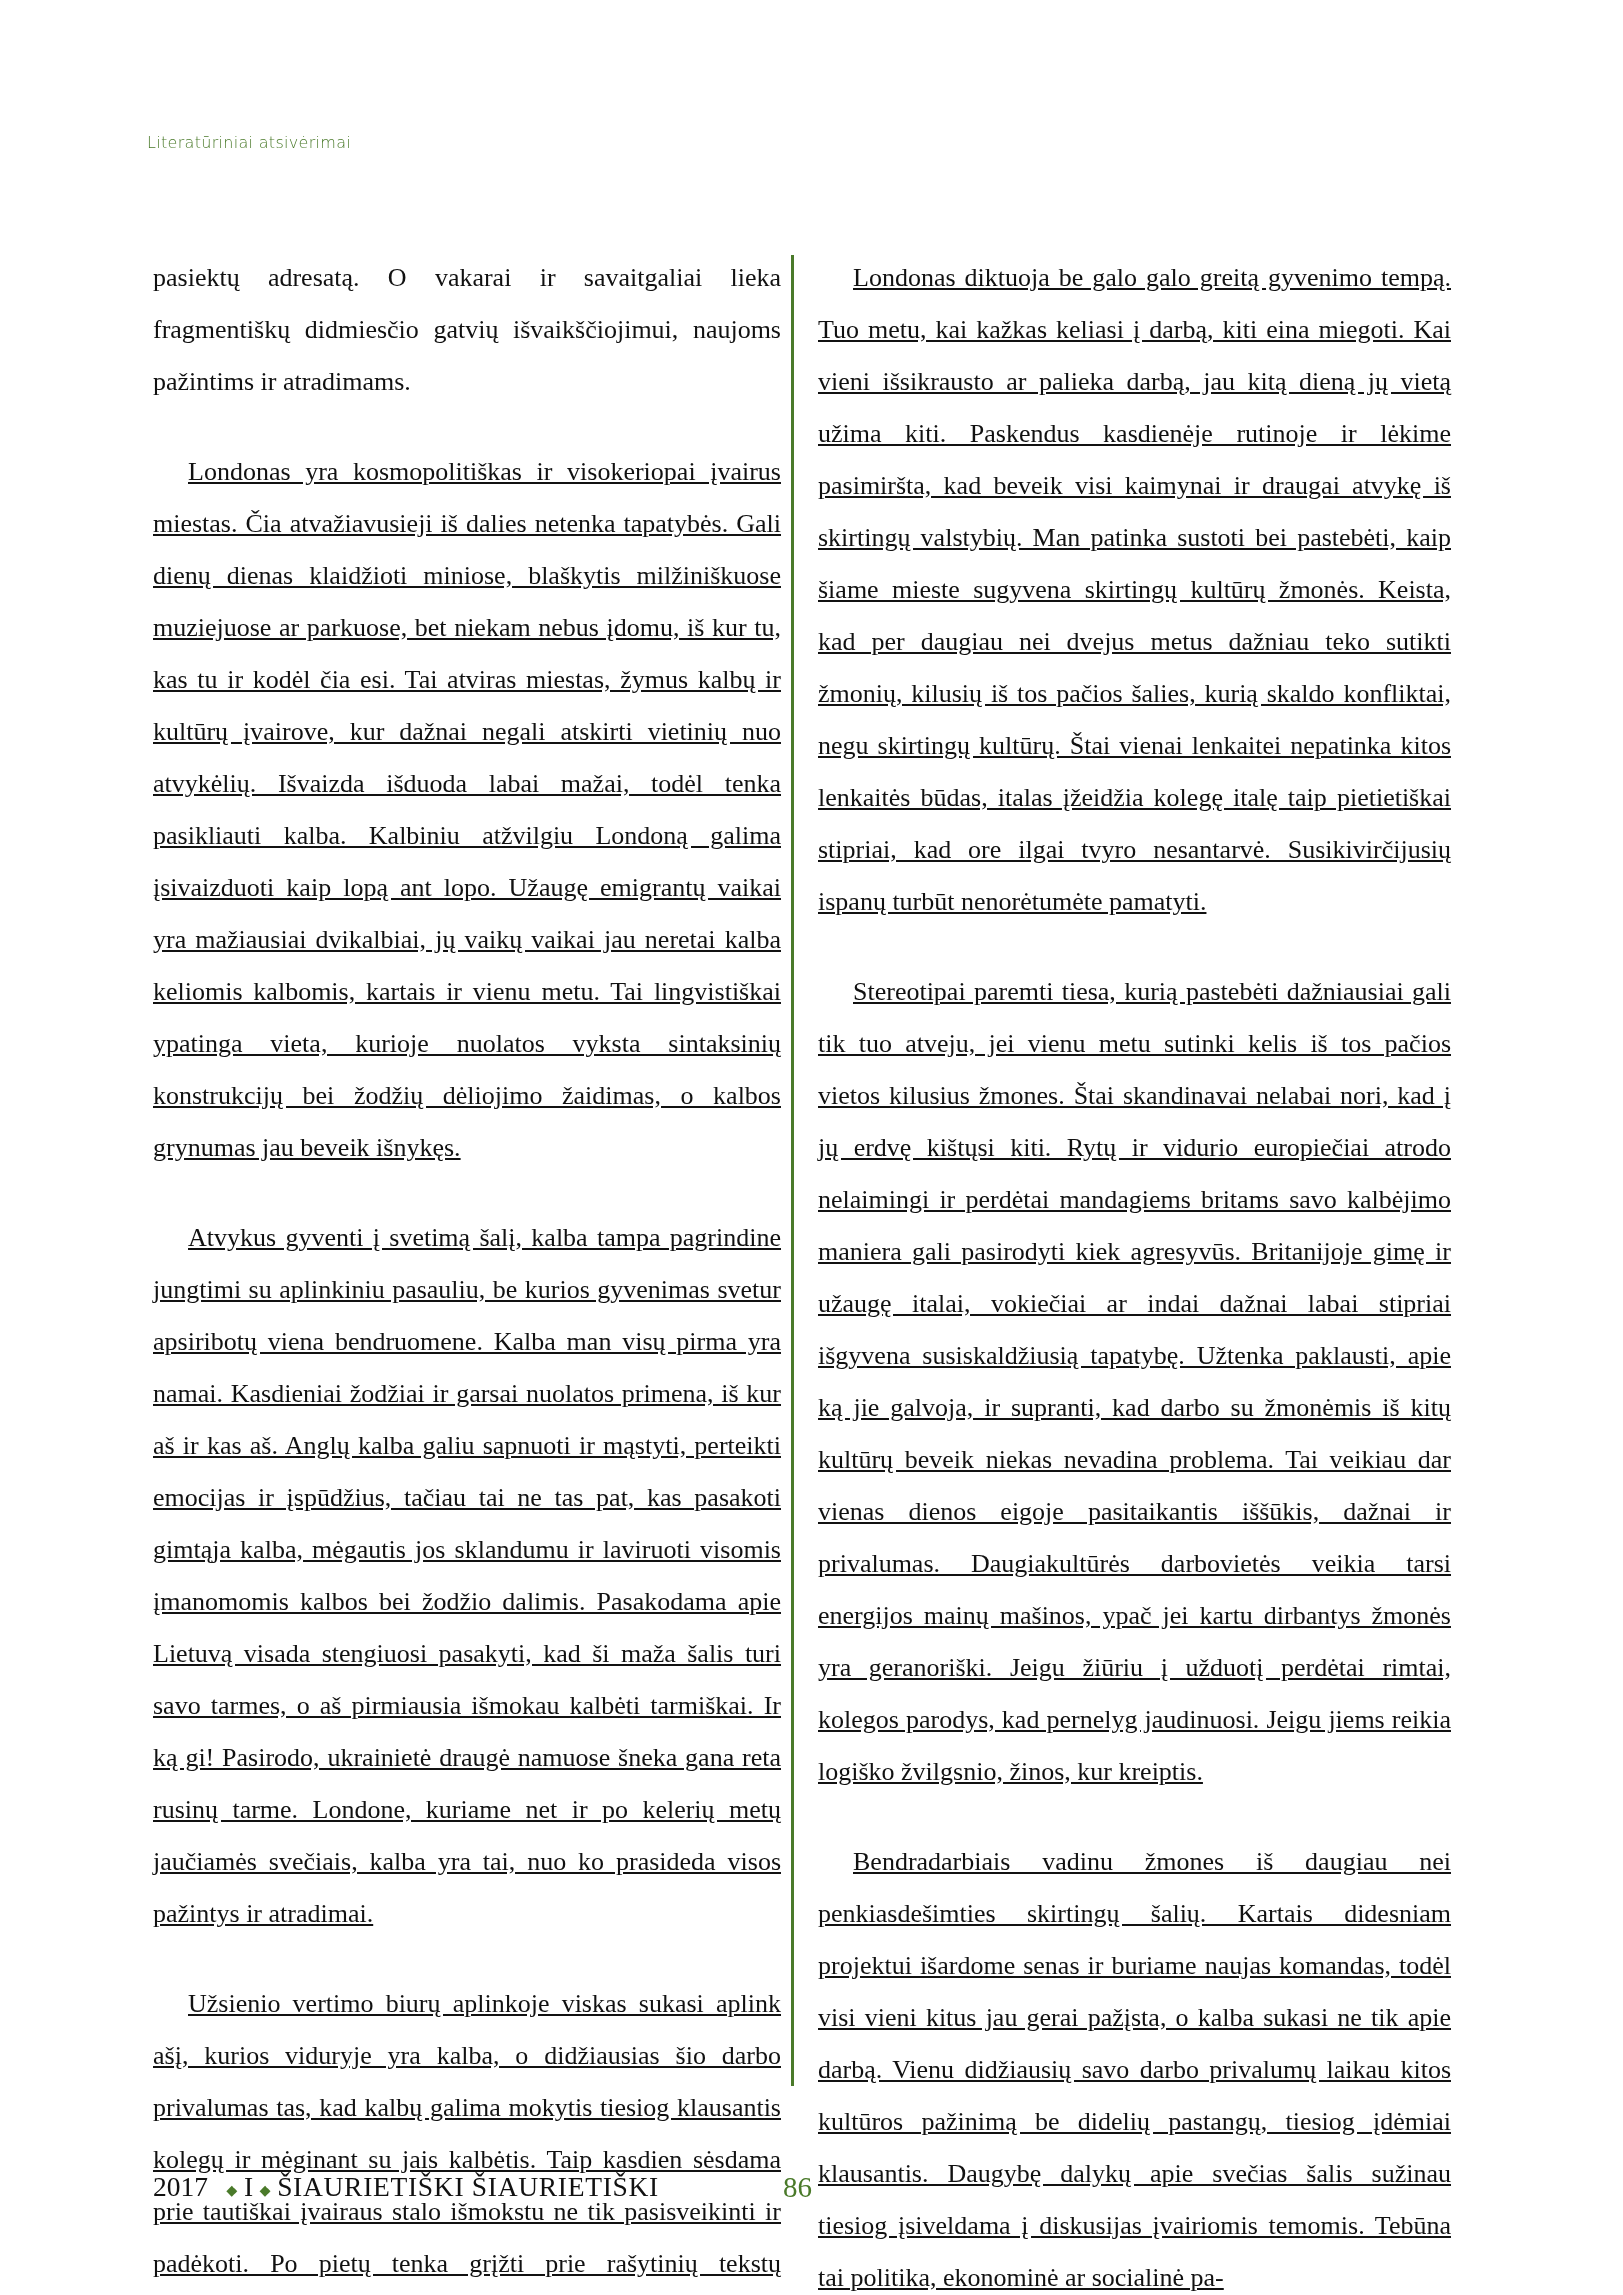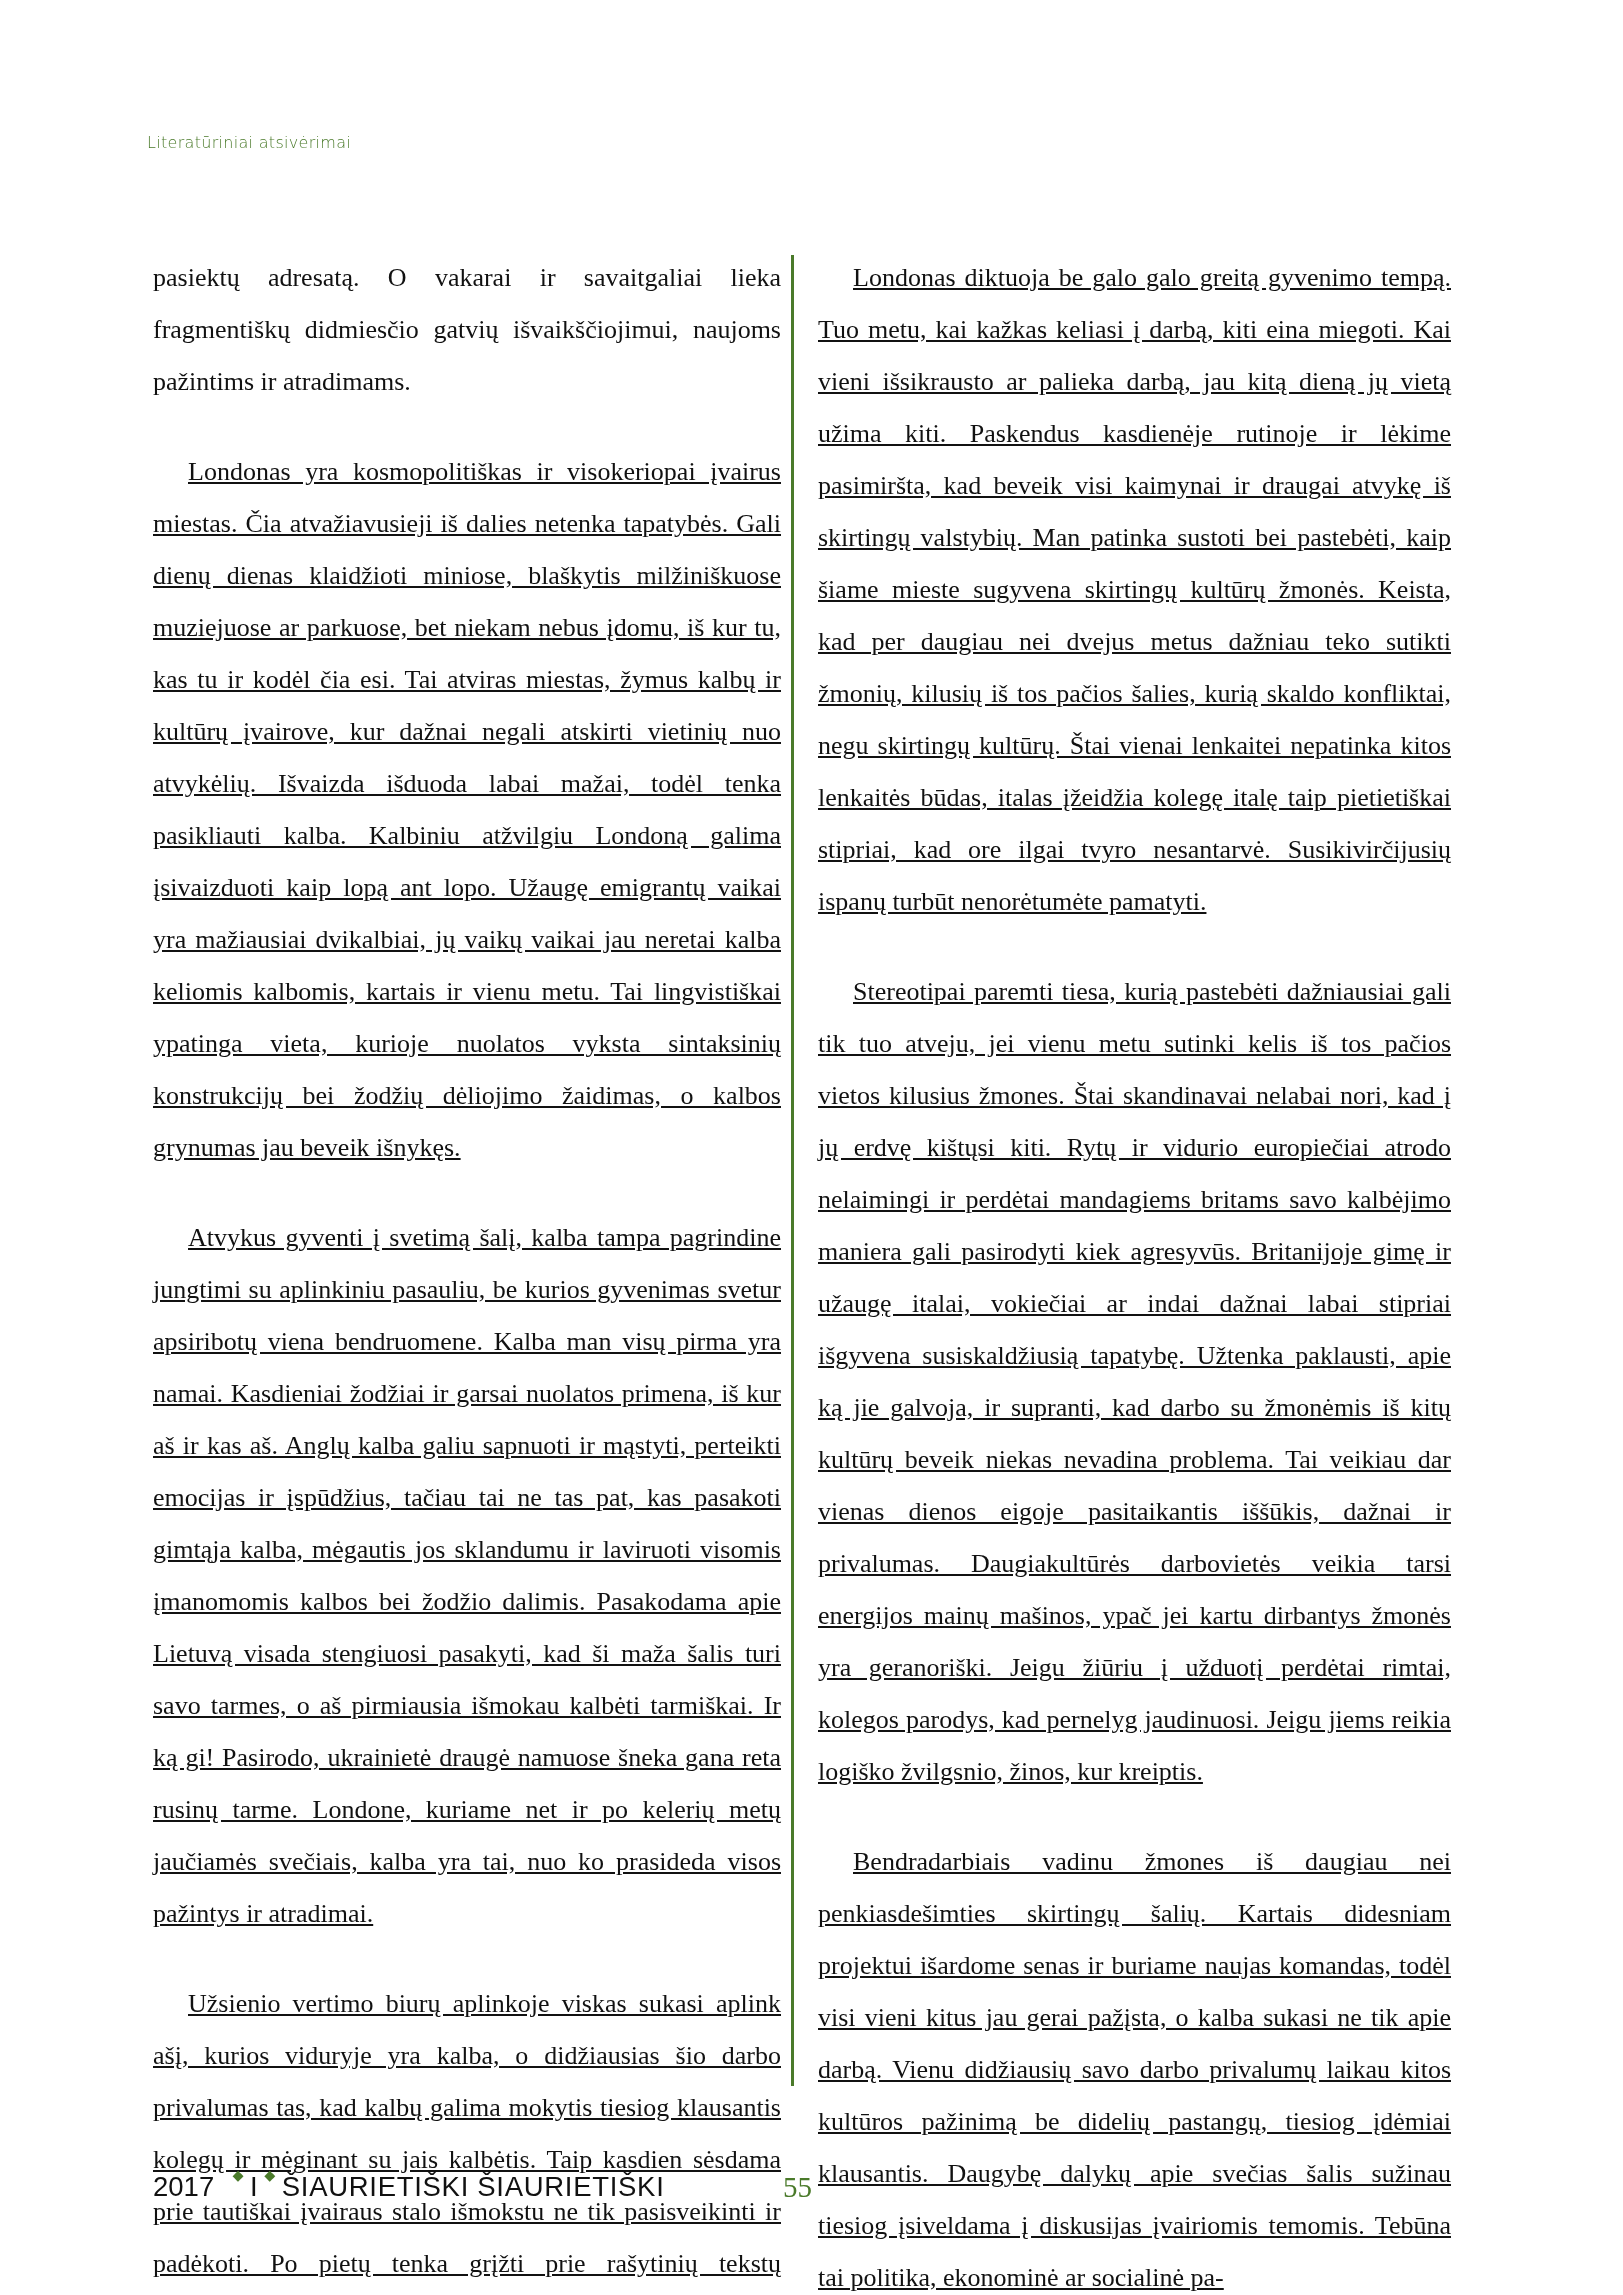--- a/index.html
+++ b/index.html
@@ -17,22 +17,22 @@
   .col-left { left: 153px; }
   .col-right { left: 818px; width: 633px; }
   .col p { margin: 0 0 38px 0; }
   .col p.indent { text-indent: 35px; text-decoration: underline; }
   .rule {
     position: absolute; left: 791px; top: 255px; width: 2.6px; height: 1831px;
     background: #4a7a2a;
   }
   .footer {
     position: absolute; left: 153px; top: 2171px;
-    font-family: Liberation Sans, sans-serif; font-size: 27.5px; color: #111;
-    display: flex; align-items: flex-start; white-space: nowrap;
+    font-family: Liberation Serif, serif; font-size: 27.5px; color: #111;
+    display: flex; align-items: flex-end; white-space: nowrap;
   }
   .footer .year { margin-right: 11.8px; }
   .footer .diamond { color: #4a7a2a; font-size: 14.4px; margin: 0 6.5px; position: relative; top: -3.9px; }
   .footer .journal { letter-spacing: 0.7px; }
   .page-num {
     position: absolute; left: 783px; top: 2171px;
     font-family: "Liberation Serif", serif; font-size: 29px; color: #4a7a2a;
   }
 </style>
 </head>
@@ -55,14 +55,14 @@
   <p class="indent">Bendradarbiais vadinu žmones iš daugiau nei penkiasdešimties skirtingų šalių. Kartais didesniam projektui išardome senas ir buriame naujas komandas, todėl visi vieni kitus jau gerai pažįsta, o kalba sukasi ne tik apie darbą. Vienu didžiausių savo darbo privalumų laikau kitos kultūros pažinimą be didelių pastangų, tiesiog įdėmiai klausantis. Daugybę dalykų apie svečias šalis sužinau tiesiog įsiveldama į diskusijas įvairiomis temomis. Tebūna tai politika, ekonominė ar socialinė pa-</p>
 </div>
 
 <div class="footer">
   <span class="year">2017</span>
   <span class="diamond">◆</span>
   <span class="issue">I</span>
   <span class="diamond">◆</span>
   <span class="journal">ŠIAURIETIŠKI ŠIAURIETIŠKI</span>
 </div>
-<div class="page-num">55</div>
+<div class="page-num">86</div>
 
 
 </body></html>

